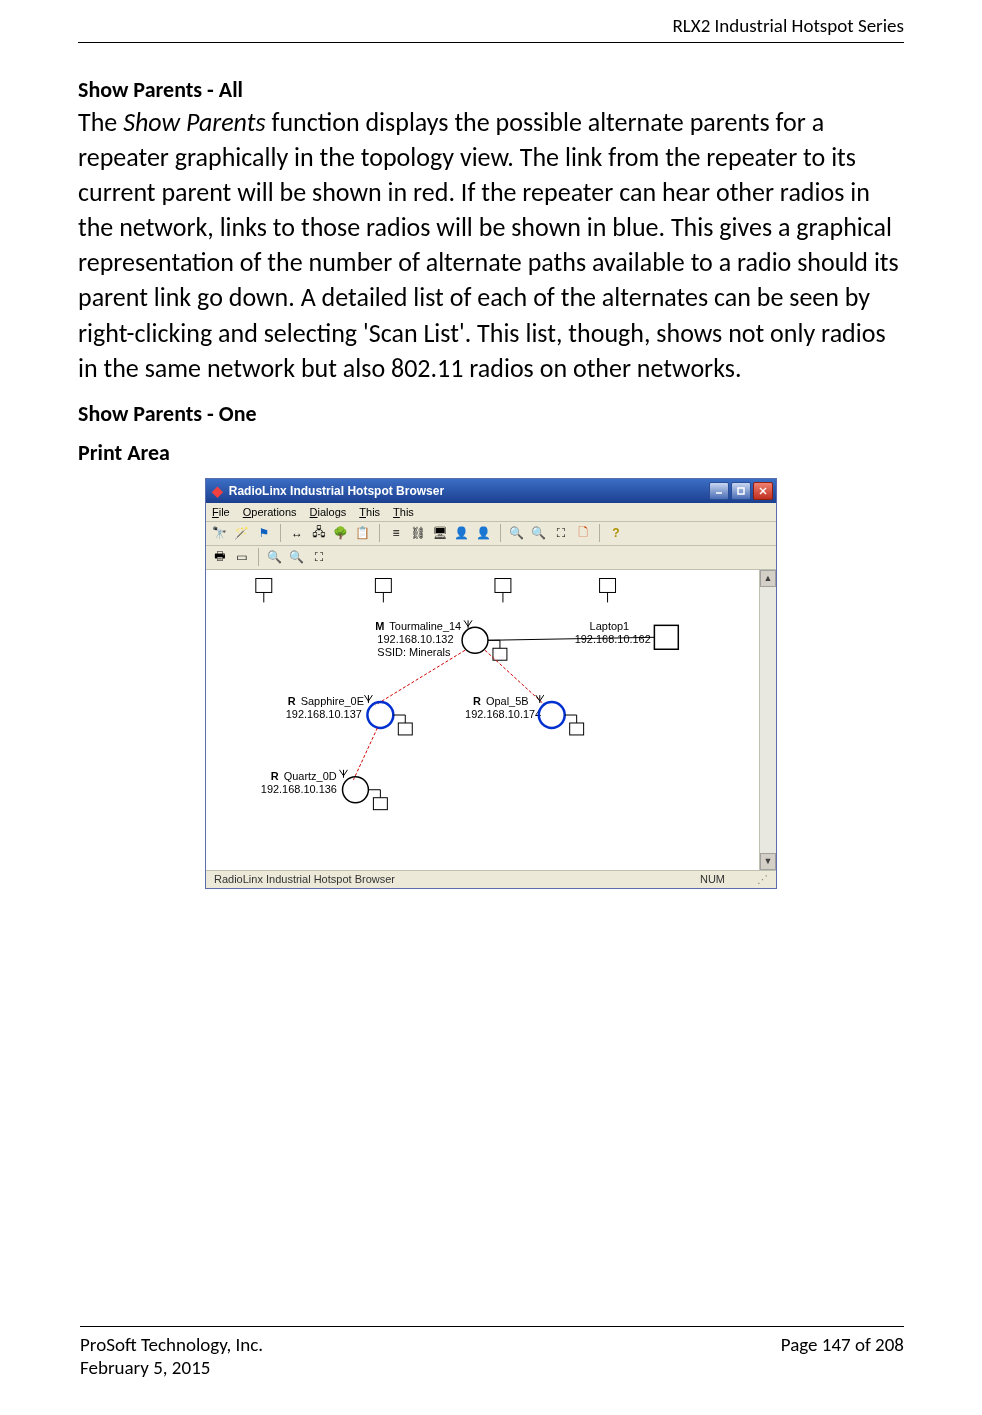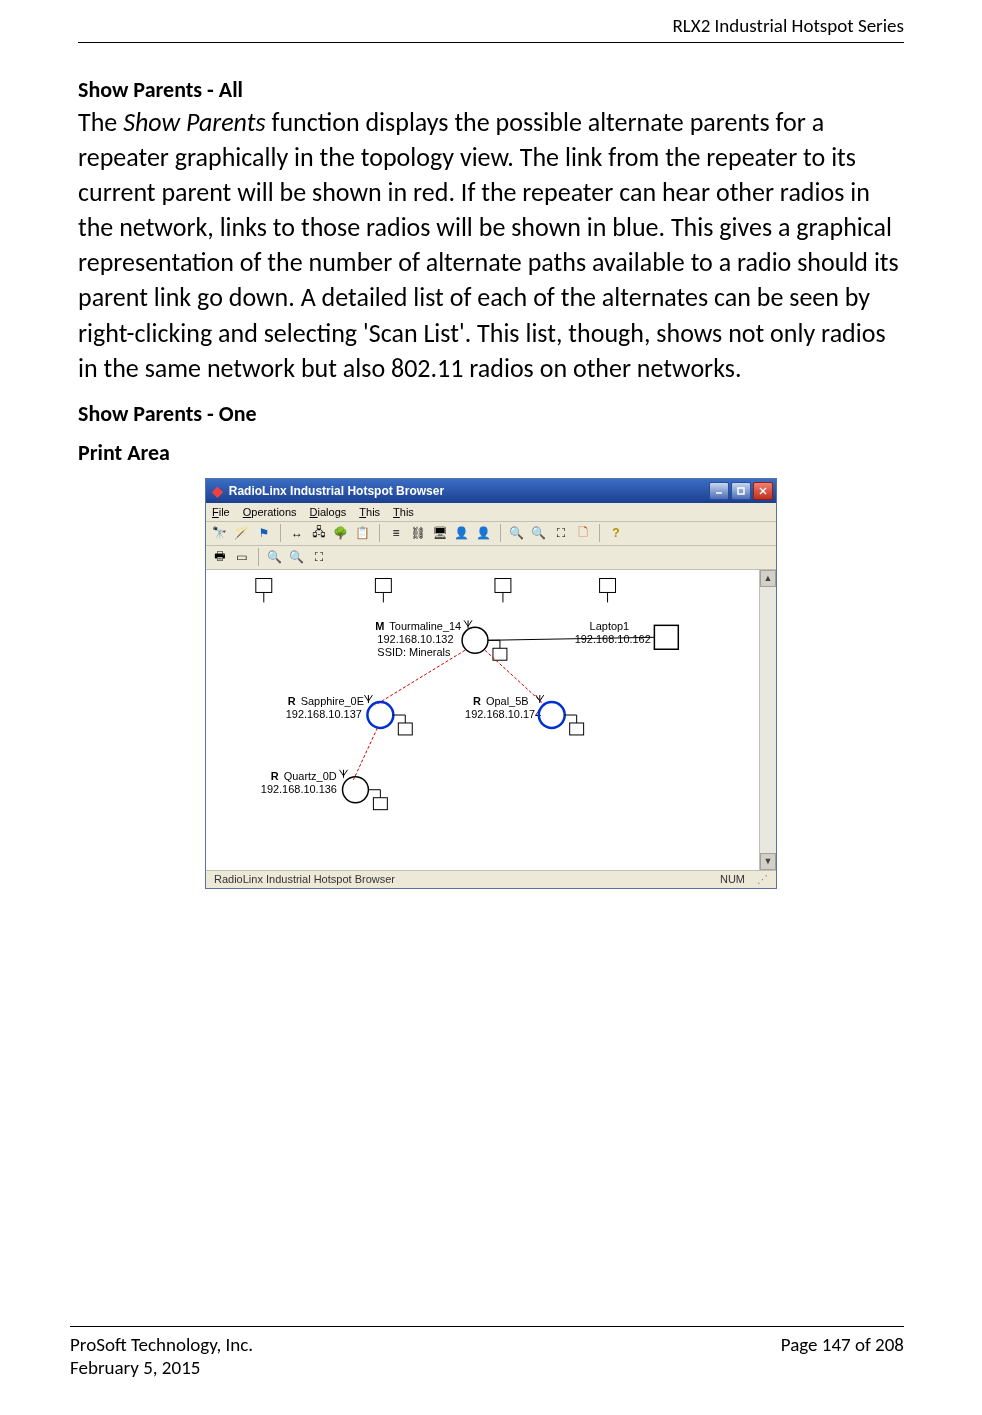--- a/index.html
+++ b/index.html
@@ -128,31 +128,31 @@
   }
   .statusbar {
     display: flex;
     justify-content: space-between;
     background: #ece9d8;
     border-top: 1px solid #c0c0b0;
     padding: 2px 8px;
     font-size: 11px;
     color: #333;
   }
-  .statusbar .status-right { display:flex; gap:12px; align-items:center;}
+  .statusbar .status-right { display:flex; gap:32px; align-items:center;}
   .node-shape { stroke:#000; fill:none; stroke-width:1.5; }
   .node-blue { stroke:#0030d0; stroke-width:2.5; }
   .node-label { font-size: 11px; fill:#000; font-family: Tahoma, sans-serif; }
   .link-red { stroke:#d00000; stroke-width:1; stroke-dasharray:3 2; fill:none;}
   .link-black { stroke:#000; stroke-width:1; fill:none;}
   .small-box { fill:none; stroke:#000; stroke-width:1; }
   .footer {
     position: absolute;
     bottom: 36px;
-    left: 70px;
+    left: 80px;
     right: 78px;
     font-size: 19px;
   }
   .footer-rule {
     border-top: 1px solid #000;
     margin-bottom: 6px;
   }
   .footer-row {
     display: flex;
     justify-content: space-between;

